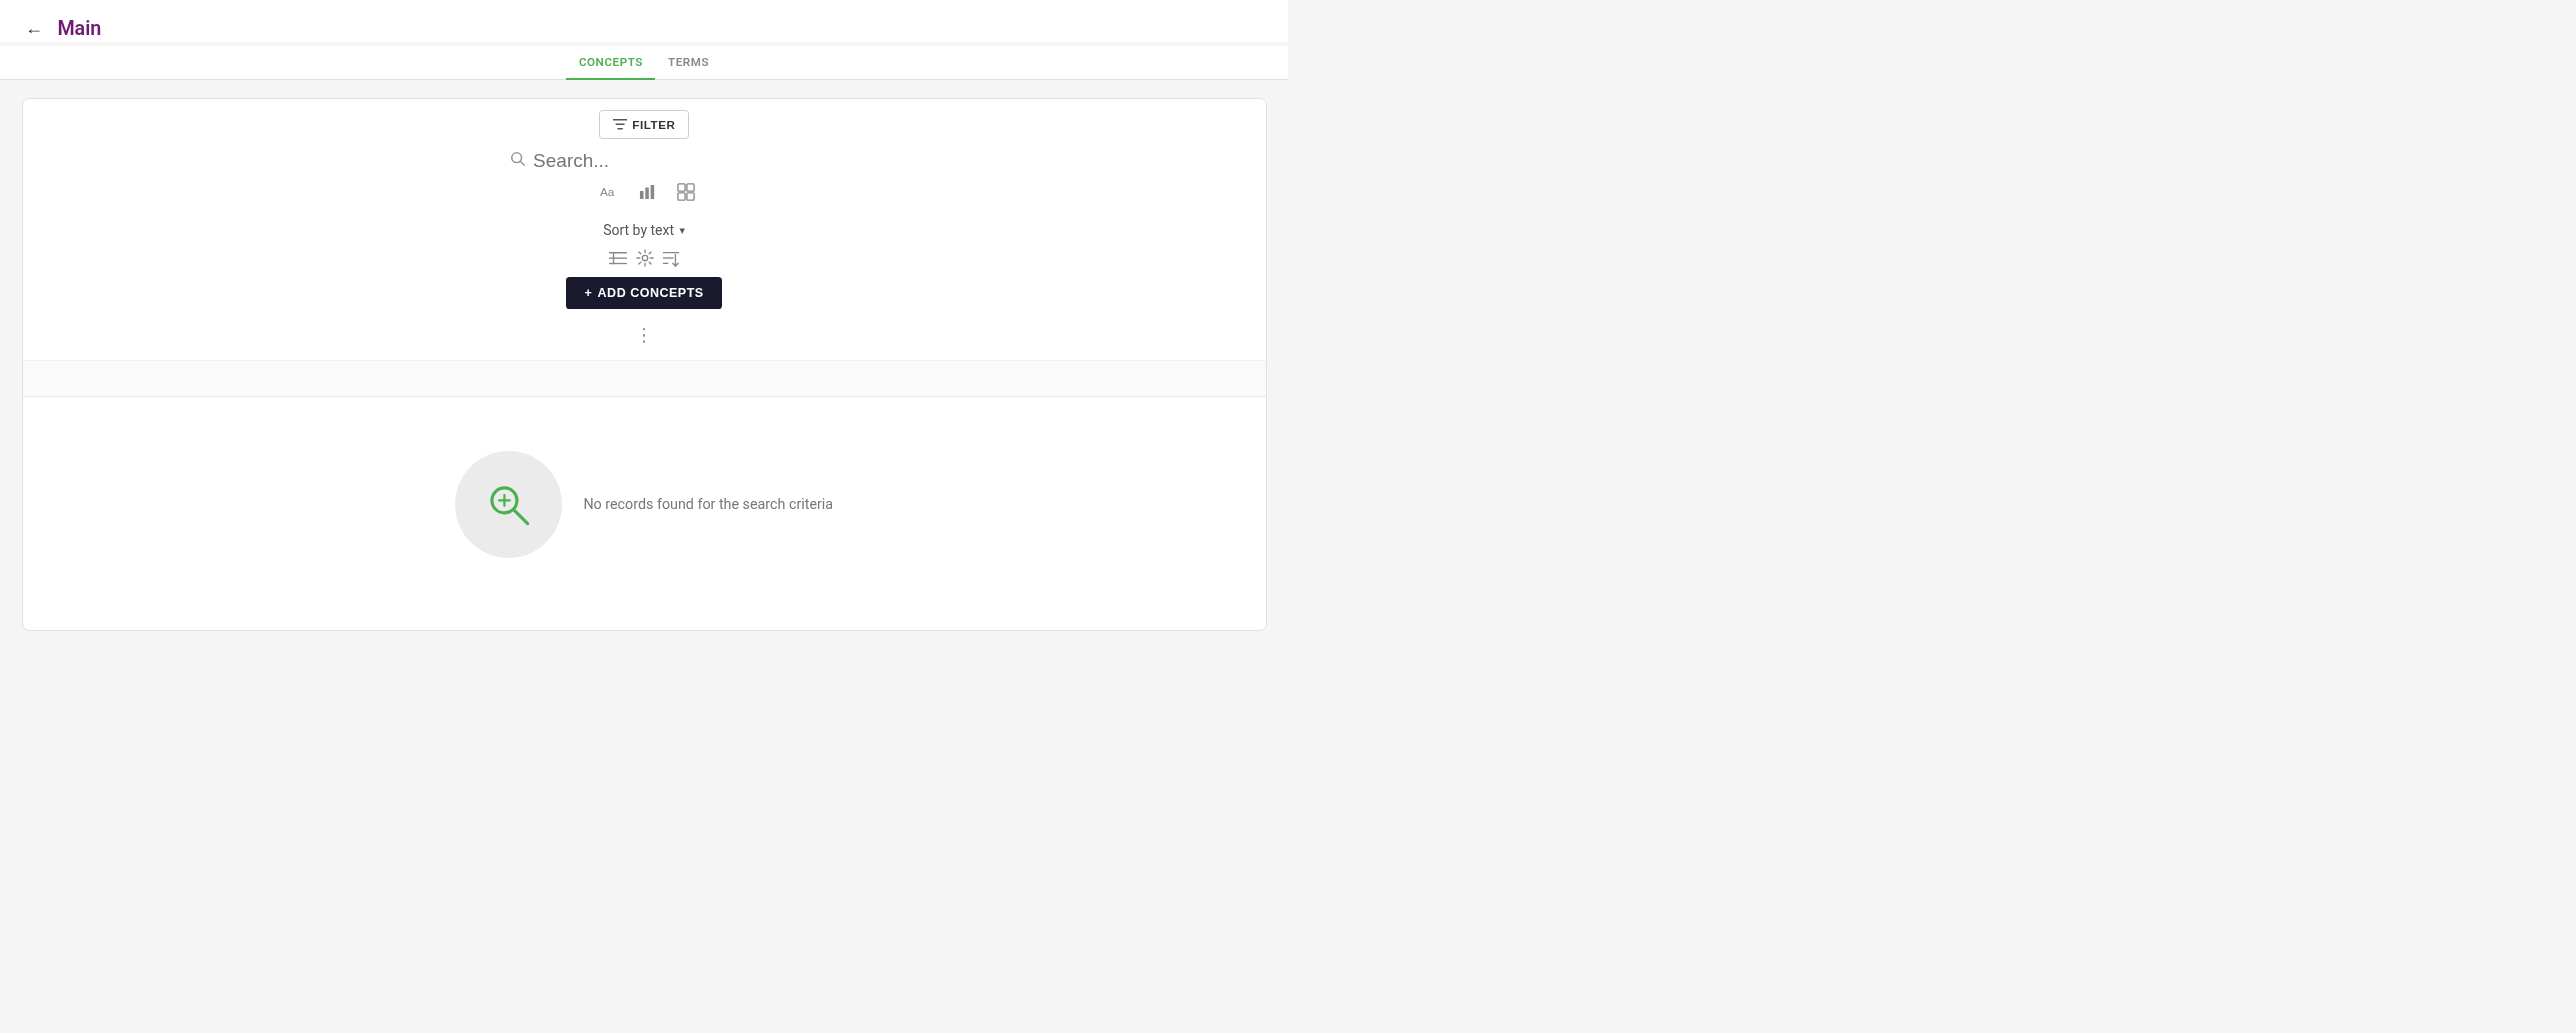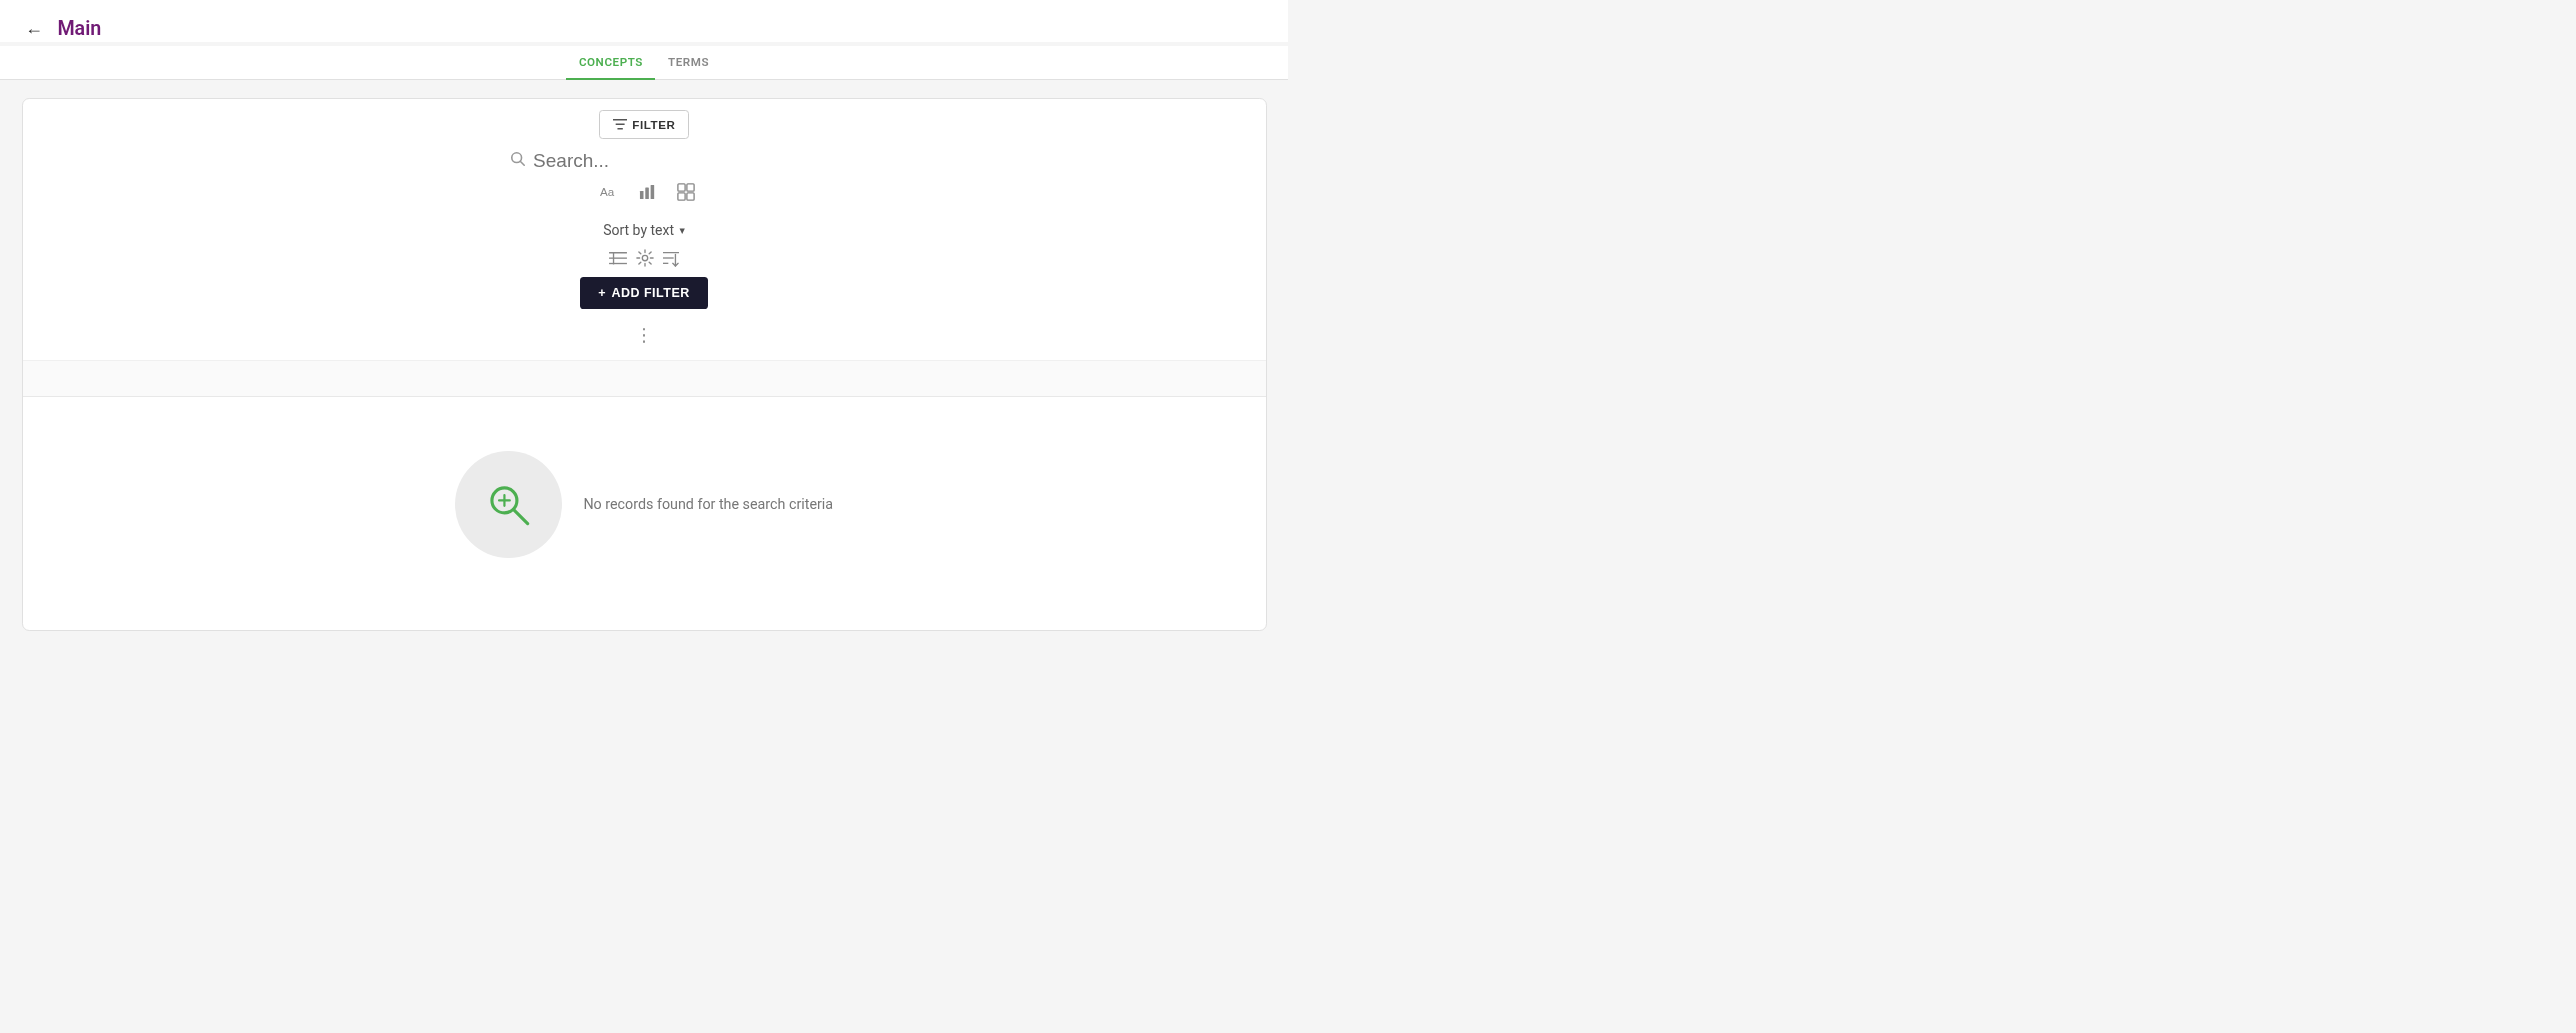--- a/index.html
+++ b/index.html
@@ -323,21 +323,21 @@
             <line x1="0" y1="10" x2="12" y2="10" stroke="#888" stroke-width="1.5"></line>
             <line x1="0" y1="16" x2="6" y2="16" stroke="#888" stroke-width="1.5"></line>
             <line x1="14" y1="6" x2="14" y2="19" stroke="#888" stroke-width="1.5" stroke-linecap="round"></line>
             <polyline points="11,16 14,19 17,16" stroke="#888" stroke-width="1.5" stroke-linecap="round" stroke-linejoin="round" fill="none"></polyline>
           </svg>
         </span>
       </div>
 
       <button class="add-concept-btn">
         <span>+</span>
-        <span>ADD FILTER</span>
+        <span>ADD CONCEPTS</span>
       </button>
 
       <button class="more-btn">⋮</button>
 
     </div>
 
     <div class="header-row"></div>
 
     <div class="empty-state">
       <div class="empty-icon-wrap">

